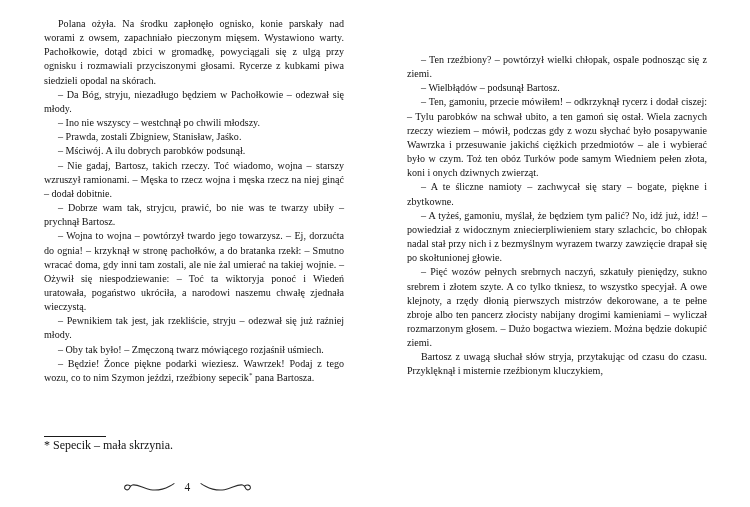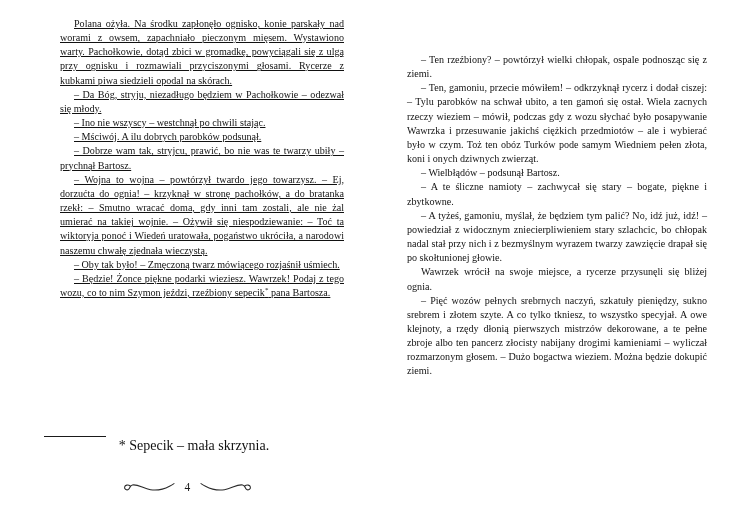--- a/index.html
+++ b/index.html
@@ -22,22 +22,21 @@
     display: flex;
     box-sizing: border-box;
   }
   .page {
     position: relative;
     box-sizing: border-box;
     height: 507px;
   }
   .page-left {
     width: 375px;
-    padding: 17px 31px 0 60px;
-    text-decoration: underline;
+    padding: 17px 31px 0 44px;
   }
   .page-right {
     width: 375px;
     padding: 17px 43px 0 32px;
     margin-top: 36px;
   }
   .textblock {
     font-size: 10.1px;
     line-height: 14.15px;
     text-align: justify;
@@ -59,23 +58,23 @@
     bottom: 56px;
     width: 300px;
   }
   .footnote-rule {
     width: 62px;
     height: 0;
     border-top: 0.9px solid #1a1a1a;
     margin: 0 0 3.5px 0;
   }
   .footnote {
-    font-size: 14px;
+    font-size: 12px;
     line-height: 11px;
-    text-align: center;
+    text-align: left;
   }
   .folio {
     position: absolute;
     bottom: 12px;
     left: 0;
     width: 100%;
     display: flex;
     align-items: center;
     justify-content: center;
     gap: 9px;
@@ -95,24 +94,27 @@
 </style>
 </head>
 <body>
 
 <div class="spread">
 
   <div class="page page-left">
     <div class="textblock">
       <p>Polana ożyła. Na środku zapłonęło ognisko, konie parskały nad worami z owsem, zapachniało pieczonym mięsem. Wystawiono warty. Pachołkowie, dotąd zbici w gromadkę, powyciągali się z ulgą przy ognisku i rozmawiali przyciszonymi głosami. Rycerze z kubkami piwa siedzieli opodal na skórach.</p>
       <p>– Da Bóg, stryju, niezadługo będziem w Pachołkowie – odezwał się młody.</p>
-      <p>– Ino nie wszyscy – westchnął po chwili stając.</p>
+      <p>– Ino nie wszyscy – westchnął po chwili młodszy.</p>
+      <p>– Prawda, zostali Zbigniew, Stanisław, Jaśko.</p>
       <p>– Mściwój. A ilu dobrych parobków podsunął.</p>
+      <p>– Nie gadaj, Bartosz, takich rzeczy. Toć wiadomo, wojna – starszy wzruszył ramionami. – Męska to rzecz wojna i męska rzecz na niej ginąć – dodał dobitnie.</p>
       <p>– Dobrze wam tak, stryjcu, prawić, bo nie was te twarzy ubiły – prychnął Bartosz.</p>
       <p>– Wojna to wojna – powtórzył twardo jego towarzysz. – Ej, dorzućta do ognia! – krzyknął w stronę pachołków, a do bratanka rzekł: – Smutno wracać doma, gdy inni tam zostali, ale nie żal umierać na takiej wojnie. – Ożywił się niespodziewanie: – Toć ta wiktoryja ponoć i Wiedeń uratowała, pogaństwo ukróciła, a narodowi naszemu chwałę zjednała wieczystą.</p>
+      <p>– Pewnikiem tak jest, jak rzekliście, stryju – odezwał się już raźniej młody.</p>
       <p>– Oby tak było! – Zmęczoną twarz mówiącego rozjaśnił uśmiech.</p>
       <p><span>– Będzie! Żonce piękne podarki wieziesz. Wawrzek! Podaj z tego wozu, co to nim Szymon jeździ, rzeźbiony sepecik</span><sup class="fnmark">*</sup><span> pana Bartosza.</span></p>
     </div>
 
     <div class="footnote-area">
       <div class="footnote-rule"></div>
       <div class="footnote">* Sepecik – mała skrzynia.</div>
     </div>
 
     <div class="folio">
@@ -122,26 +124,26 @@
       <span class="folio-num">4</span>
       <svg class="orn orn-right" width="52" height="15" viewBox="0 0 52 15">
         <path d="M7.2 6.0 C5.0 4.3, 2.0 5.0, 1.6 7.2 C1.2 9.3, 3.9 10.6, 5.5 9.4 C7.2 8.1, 6.6 5.6, 9.4 5.0 C14.5 3.9, 20.5 8.6, 27.5 9.7 C34.0 10.7, 41.5 8.9, 46.5 6.2 C48.5 5.1, 50.0 4.2, 51.0 3.6" fill="none" stroke="#2a2a2a" stroke-width="1.05" stroke-linecap="round"></path>
       </svg>
     </div>
   </div>
 
   <div class="page page-right">
     <div class="textblock">
       <p>– Ten rzeźbiony? – powtórzył wielki chłopak, ospale podnosząc się z ziemi.</p>
+      <p>– Wielbłądów – podsunął Bartosz.</p>
       <p>– Ten, gamoniu, przecie mówiłem! – odkrzyknął rycerz i dodał ciszej: – Tylu parobków na schwał ubito, a ten gamoń się ostał. Wiela zacnych rzeczy wieziem – mówił, podczas gdy z wozu słychać było posapywanie Wawrzka i przesuwanie jakichś ciężkich przedmiotów – ale i wybierać było w czym. Toż ten obóz Turków pode samym Wiedniem pełen złota, koni i onych dziwnych zwierząt.</p>
-      <p>– Wielbłądów – podsunął Bartosz.</p>
       <p>– A te śliczne namioty – zachwycał się stary – bogate, piękne i zbytkowne.</p>
       <p>– A tyżeś, gamoniu, myślał, że będziem tym palić? No, idź już, idź! – powiedział z widocznym zniecierpliwieniem stary szlachcic, bo chłopak nadal stał przy nich i z bezmyślnym wyrazem twarzy zawzięcie drapał się po skołtunionej głowie.</p>
-      <p>Wawrzek wrócił na swoje miejsce, a rycerze przysunęli się bliżej ognia.</p>
       <p>– Pięć wozów pełnych srebrnych naczyń, szkatuły pieniędzy, sukno srebrem i złotem szyte. A co tylko tkniesz, to wszystko specyjał. A owe klejnoty, a rzędy dłonią pierwszych mistrzów dekorowane, a te pełne zbroje albo ten pancerz złocisty nabijany drogimi kamieniami – wyliczał rozmarzonym głosem. – Dużo bogactwa wieziem. Można będzie dokupić ziemi.</p>
+      <p>Bartosz z uwagą słuchał słów stryja, przytakując od czasu do czasu. Przyklęknął i misternie rzeźbionym kluczykiem,</p>
     </div>
 
     <div class="folio">
       <svg class="orn" width="52" height="15" viewBox="0 0 52 15">
         <path d="M7.2 6.0 C5.0 4.3, 2.0 5.0, 1.6 7.2 C1.2 9.3, 3.9 10.6, 5.5 9.4 C7.2 8.1, 6.6 5.6, 9.4 5.0 C14.5 3.9, 20.5 8.6, 27.5 9.7 C34.0 10.7, 41.5 8.9, 46.5 6.2 C48.5 5.1, 50.0 4.2, 51.0 3.6" fill="none" stroke="#2a2a2a" stroke-width="1.05" stroke-linecap="round"></path>
       </svg>
       <span class="folio-num">5</span>
       <svg class="orn orn-right" width="52" height="15" viewBox="0 0 52 15">
         <path d="M7.2 6.0 C5.0 4.3, 2.0 5.0, 1.6 7.2 C1.2 9.3, 3.9 10.6, 5.5 9.4 C7.2 8.1, 6.6 5.6, 9.4 5.0 C14.5 3.9, 20.5 8.6, 27.5 9.7 C34.0 10.7, 41.5 8.9, 46.5 6.2 C48.5 5.1, 50.0 4.2, 51.0 3.6" fill="none" stroke="#2a2a2a" stroke-width="1.05" stroke-linecap="round"></path>
       </svg>

